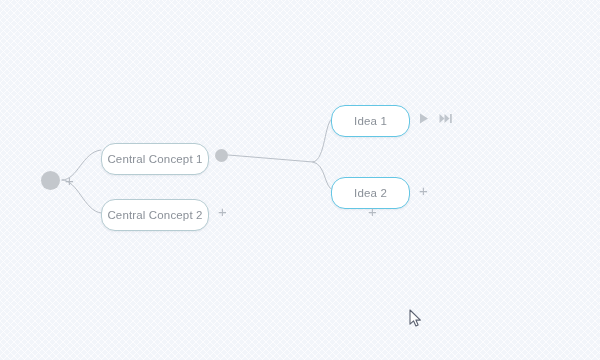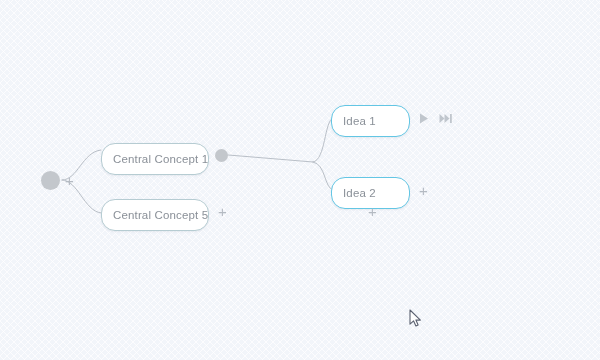--- a/index.html
+++ b/index.html
@@ -39,20 +39,21 @@
     display: flex;
     align-items: center;
     background: #ffffff;
     border-radius: 14px;
     padding: 15px 11px;
     font-size: 11.5px;
     letter-spacing: 0.15px;
     color: #8a9098;
     white-space: nowrap;
     box-shadow: 0 1px 2px rgba(120,140,165,0.13);
+    justify-content: center;
   }
   .node.concept {
     border: 1px solid #b6ccd2;
     height: 25px;
   }
   .node.idea {
     border: 1.6px solid #63c6e4;
     height: 26px;
   }
 
@@ -115,21 +116,21 @@
 
   <div class="root-circle" style="left: 41px; top: 171px; width: 19px; height: 19px; background: rgb(195, 199, 204);"></div>
 
   <div class="handle-circle" style="left: 215px; top: 149px; width: 13px; height: 13px; background: rgb(195, 199, 204);"></div>
 
   <div class="node concept" style="left: 101px; top: 143px; width: 108px; height: 25px; color: rgb(138, 144, 152); background: rgb(255, 255, 255); border-color: rgb(182, 204, 210);">
     <span>Central Concept 1</span>
   </div>
 
   <div class="node concept" style="left: 101px; top: 199px; width: 108px; height: 25px; color: rgb(138, 144, 152); background: rgb(255, 255, 255); border-color: rgb(182, 204, 210);">
-    <span>Central Concept 5</span>
+    <span>Central Concept 2</span>
   </div>
 
   <div class="node idea" style="left: 331px; top: 105px; width: 79px; height: 26px; color: rgb(138, 144, 152); background: rgb(255, 255, 255); border-color: rgb(99, 198, 228);">
     <span>Idea 1</span>
   </div>
 
   <div class="node idea" style="left: 331px; top: 177px; width: 79px; height: 19px; color: rgb(138, 144, 152); background: rgb(255, 255, 255); border-color: rgb(99, 198, 228);">
     <span>Idea 2</span>
   </div>
 

